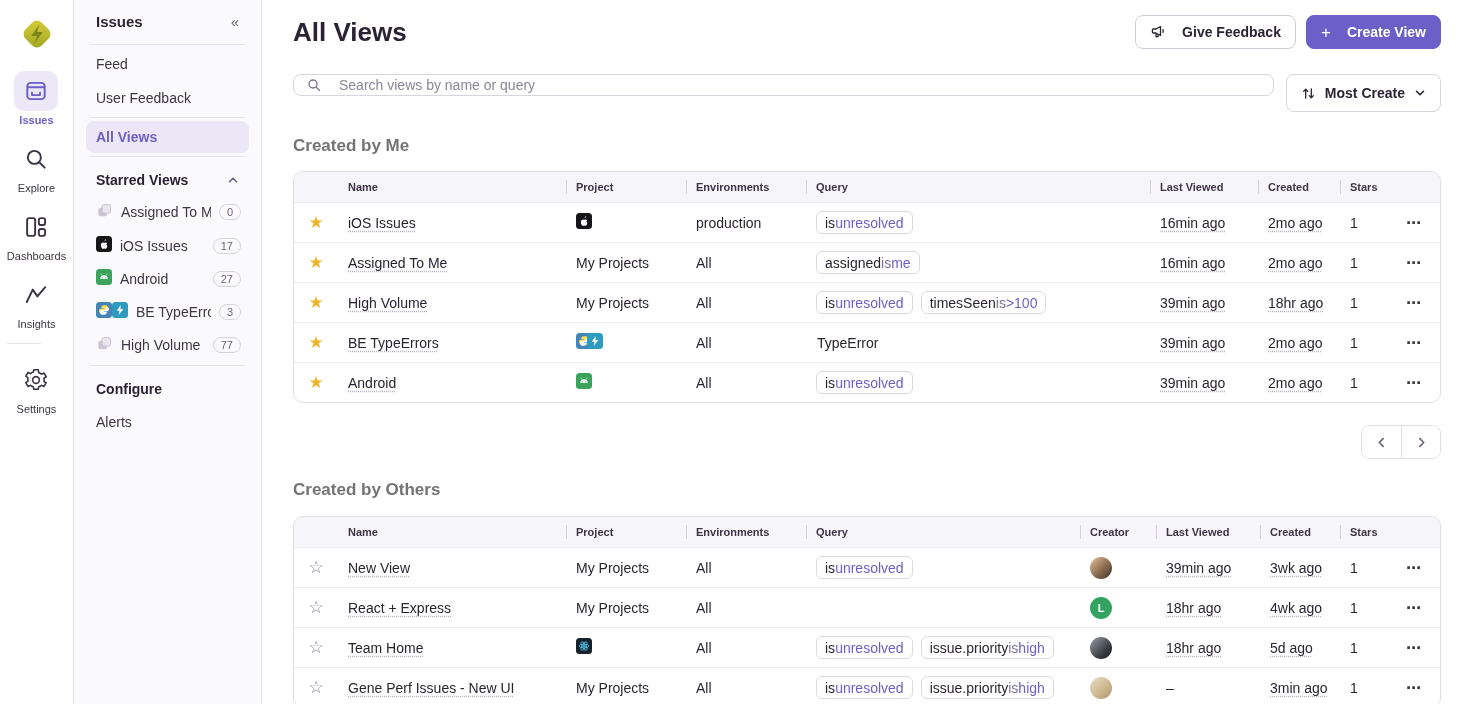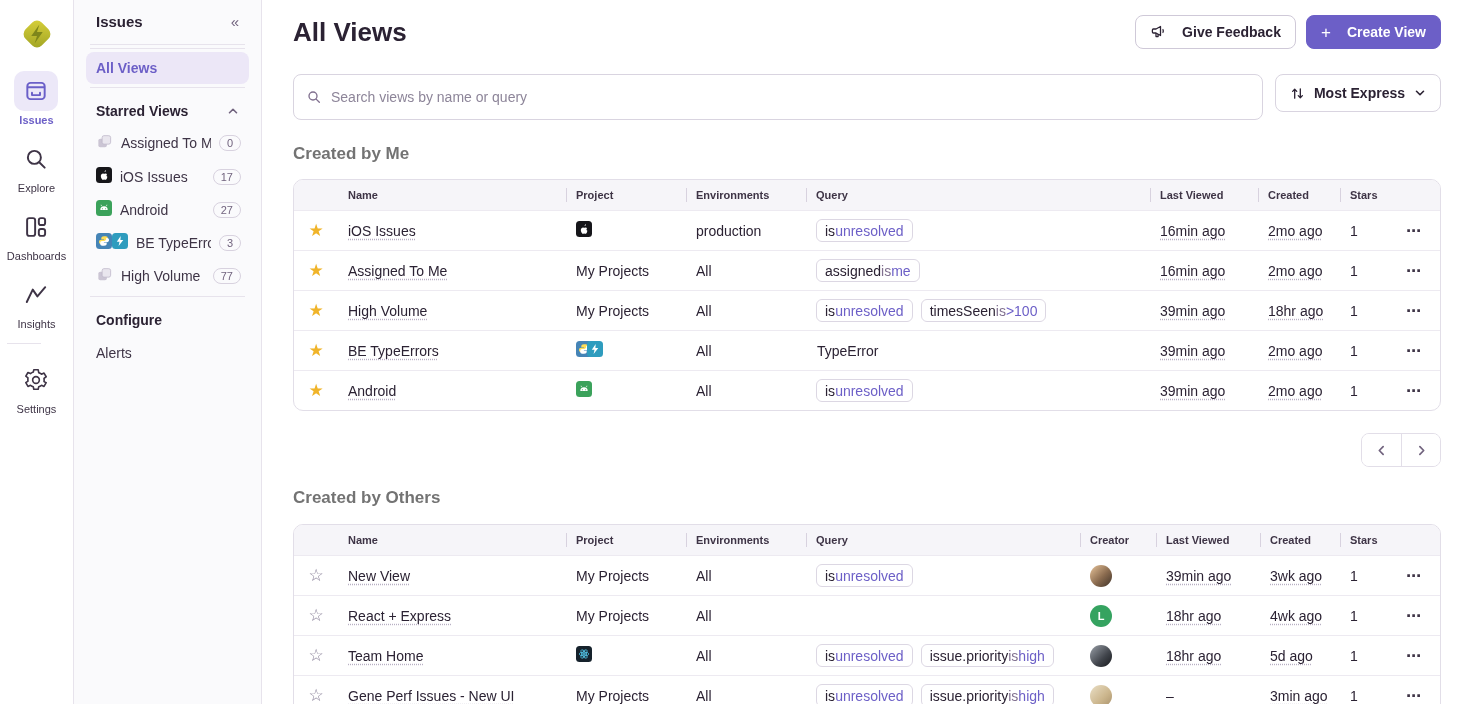--- a/index.html
+++ b/index.html
@@ -36,22 +36,22 @@
   .page-head { display:flex; justify-content:space-between; align-items:center; height:36px; }
   h1 { font-size:26px; font-weight:700; color:#2B2233; }
   .head-actions { display:flex; gap:10px; }
   .btn { display:inline-flex; align-items:center; gap:16px; height:34px; padding:0 14px;
          border-radius:8px; font-weight:700; font-size:14px; cursor:pointer;
          font-family:inherit; }
   .btn.secondary { background:#fff; border:1px solid #CFC9D8; color:#2B2233; }
   .btn.primary  { background:#6C5FC7; border:1px solid #6C5FC7; color:#fff; }
   .btn .plus { font-size:17px; font-weight:400; line-height:1; }
   .toolbar { display:flex; margin-top:24px; }
-  .search { flex:1; display:flex; align-items:center; gap:9px; border:1px solid #D9D4E0;
-            border-radius:8px; height:46px; padding:0 12px; margin-right:12px; background:#fff; }
+  .search { flex:1; display:flex; align-items:center; gap:17px; border:1px solid #D9D4E0;
+            border-radius:8px; height:22px; padding:0 12px; margin-right:12px; background:#fff; }
   .search input { border:none; outline:none; flex:1; font-size:14px; color:#2B2233; background:transparent; font-family:inherit; }
   .search input::placeholder { color:#8D8599; }
   .sort-btn { display:inline-flex; align-items:center; gap:9px; border:1px solid #D9D4E0; background:#fff;
               border-radius:8px; height:38px; padding:0 14px; font-weight:700; font-size:14px; color:#2B2233;
               cursor:pointer; font-family:inherit; }
   h2 { font-size:17px; font-weight:700; color:#737373; }
   h2.sec1 { margin-top:24px; margin-bottom:15px; }
   h2.sec2 { margin-top:21px; margin-bottom:16px; }
   
   .tbl { border:1px solid #E2DEE8; border-radius:10px; overflow:hidden; background:#fff; }
@@ -152,20 +152,24 @@
       </div>
     </div>
 </nav>
 
 <aside class="sidebar">
   <div class="sb-head">
     <span class="sb-title">Issues</span>
     <span class="sb-collapse">«</span>
   </div>
   <hr class="sb-hr">
+  <div id="sbPrimary">
+      <div class="sb-item">Feed</div>
+      <div class="sb-item">User Feedback</div>
+    </div>
   <hr class="sb-hr">
   <div class="sb-item active">All Views</div>
   <hr class="sb-hr">
   <div class="sb-section">
     <span>Starred Views</span>
     <svg viewBox="0 0 12 12" width="12" height="12" fill="none" stroke="#71637E" stroke-width="1.6" stroke-linecap="round" stroke-linejoin="round">
         <path d="M2.5 7.75 6 4.25l3.5 3.5"></path>
       </svg>
   </div>
   <div id="sbStarred">
@@ -254,21 +258,21 @@
       <svg viewBox="0 0 24 24" width="16" height="16" fill="none" stroke="#80708F" stroke-width="2" stroke-linecap="round">
           <circle cx="10.5" cy="10.5" r="6"></circle>
           <path d="M15.2 15.2 20 20"></path>
         </svg>
       <input placeholder="Search views by name or query" style="">
     </div>
     <button class="sort-btn">
       <svg viewBox="0 0 16 16" width="15" height="15" fill="none" stroke="#2B2233" stroke-width="1.4" stroke-linecap="round" stroke-linejoin="round">
           <path d="M5 13V3.5M5 3.5 2.8 5.7M5 3.5l2.2 2.2M11 3v9.5M11 12.5l-2.2-2.2M11 12.5l2.2-2.2"></path>
         </svg>
-      <span>Most Express</span>
+      <span>Most Create</span>
       <svg viewBox="0 0 12 12" width="12" height="12" fill="none" stroke="#2B2233" stroke-width="1.6" stroke-linecap="round" stroke-linejoin="round">
           <path d="M2.5 4.25 6 7.75l3.5-3.5"></path>
         </svg>
     </button>
   </div>
 
   <h2 class="sec1">Created by Me</h2>
   <div class="tbl tbl1" id="table1">
       <div class="tr head">
         <div class="th"></div>

